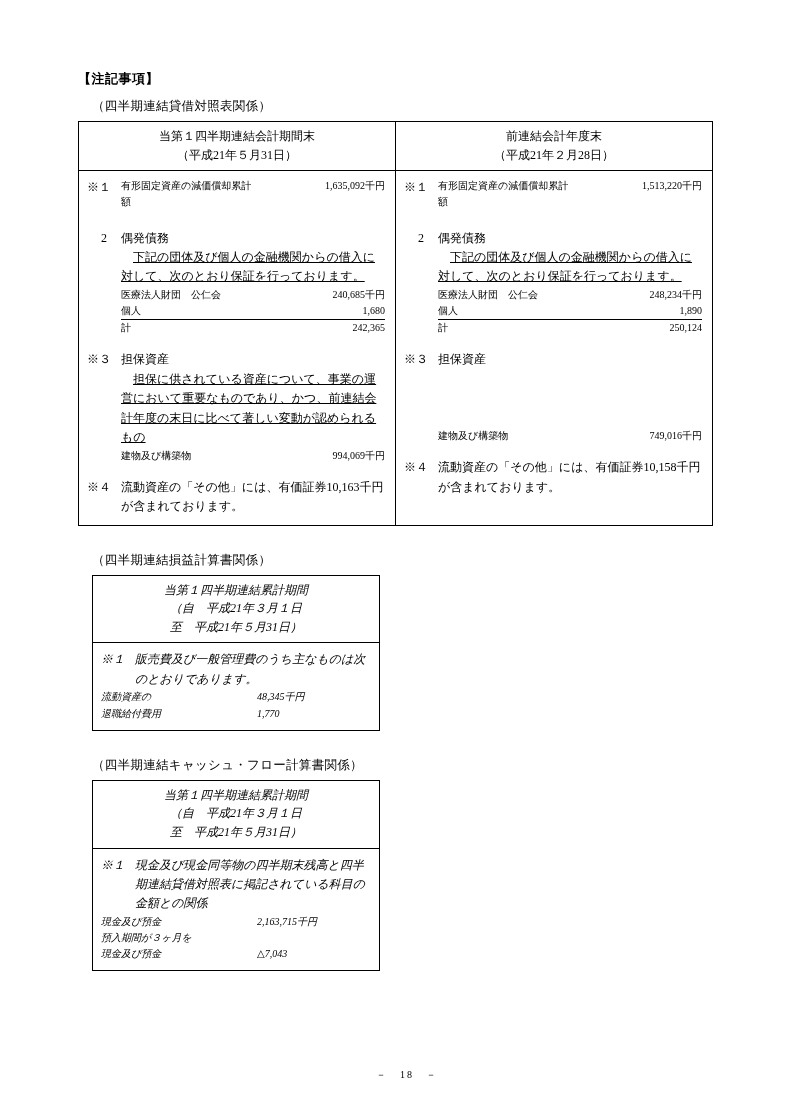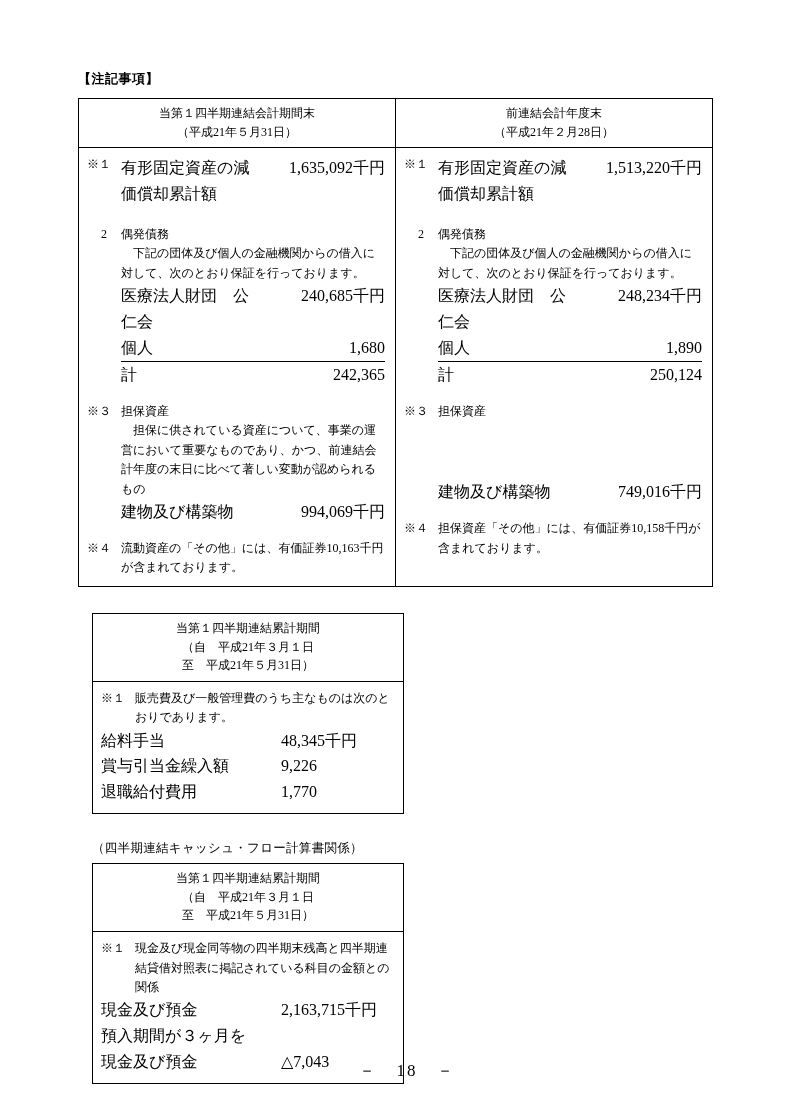--- a/index.html
+++ b/index.html
@@ -76,49 +76,51 @@
     flex: 0 0 34px;
     text-align: center;
     padding-left: 0;
   }
   .note-body {
     flex: 1 1 auto;
     min-width: 0;
   }
   .lead {
     text-indent: 1em;
+    text-decoration: underline;
   }
   .indent2 { padding-left: 2.2em; }
   .indent3 { padding-left: 3.1em; }
   .gap-m { height: 14px; }
   .gap-l { height: 18px; }
   
   #pl-table, #cf-table {
-    width: 312px;
+    width: 288px;
     margin-left: 14px;
+    font-style: italic;
   }
   .page-num {
     position: absolute;
     left: 0;
     right: 0;
     bottom: 36px;
     text-align: center;
-    font-size: 17px;
+    font-size: 10px;
     letter-spacing: 2px;
     margin-left: 24px;
   }
   .blk { display: block; }
   .subtbl {
     width: 100%;
     border-collapse: collapse;
   }
   .subtbl td {
     border: none !important;
     padding: 0 !important;
-    font-size: 16px;
+    font-size: 10px;
     line-height: 1.62;
     vertical-align: baseline;
   }
   .subtbl td.v {
     text-align: right;
     white-space: nowrap;
     width: 128px;
     margin-top: 32px;
   }
   .subtbl td.v2 {
@@ -130,20 +132,21 @@
     border-top: 1px solid #000 !important;
   }
 </style>
 </head>
 <body>
 
 <div class="page">
 
   <div class="section-head">【注記事項】</div>
 
+  <div class="sub-head">（四半期連結貸借対照表関係）</div>
 
   <table class="doc" id="bs-table">
     <colgroup>
         <col style="width:317px">
         <col style="width:317px">
       </colgroup>
     <tbody>
         <tr>
       <td class="hdr">
         <span class="blk">当第１四半期連結会計期間末</span>
@@ -282,54 +285,51 @@
               </tr>
             </tbody>
                 </table>
           </div>
         </div>
 
         <div class="gap-m"></div>
 
         <div class="note-row">
           <div class="note-mark">※４</div>
-          <div class="note-body">担保資産「その他」には、有価証券10,158千円が含まれております。</div>
+          <div class="note-body">流動資産の「その他」には、有価証券10,158千円が含まれております。</div>
         </div>
 
       </td>
     </tr>
   </tbody>
     </table>
 
   <div style="height:26px"></div>
+  <div class="sub-head">（四半期連結損益計算書関係）</div>
 
   <table class="doc" id="pl-table">
     <tbody>
         <tr>
       <td class="hdr">
         <span class="blk">当第１四半期連結累計期間</span>
         <span class="blk">（自　平成21年３月１日</span>
         <span class="blk">至　平成21年５月31日）</span>
       </td>
     </tr>
     <tr>
       <td class="cellpad">
         <div class="note-row">
           <div class="note-mark">※１</div>
           <div class="note-body">販売費及び一般管理費のうち主なものは次のとおりであります。</div>
         </div>
         <table class="subtbl">
           <tbody>
                 <tr>
-            <td class="indent2">給料手当</td>
+            <td class="indent2">流動資産の</td>
             <td class="v2">48,345千円</td>
-          </tr>
-          <tr>
-            <td class="indent2">賞与引当金繰入額</td>
-            <td class="v2">9,226</td>
           </tr>
           <tr>
             <td class="indent2">退職給付費用</td>
             <td class="v2">1,770</td>
           </tr>
         </tbody>
             </table>
       </td>
     </tr>
   </tbody>

